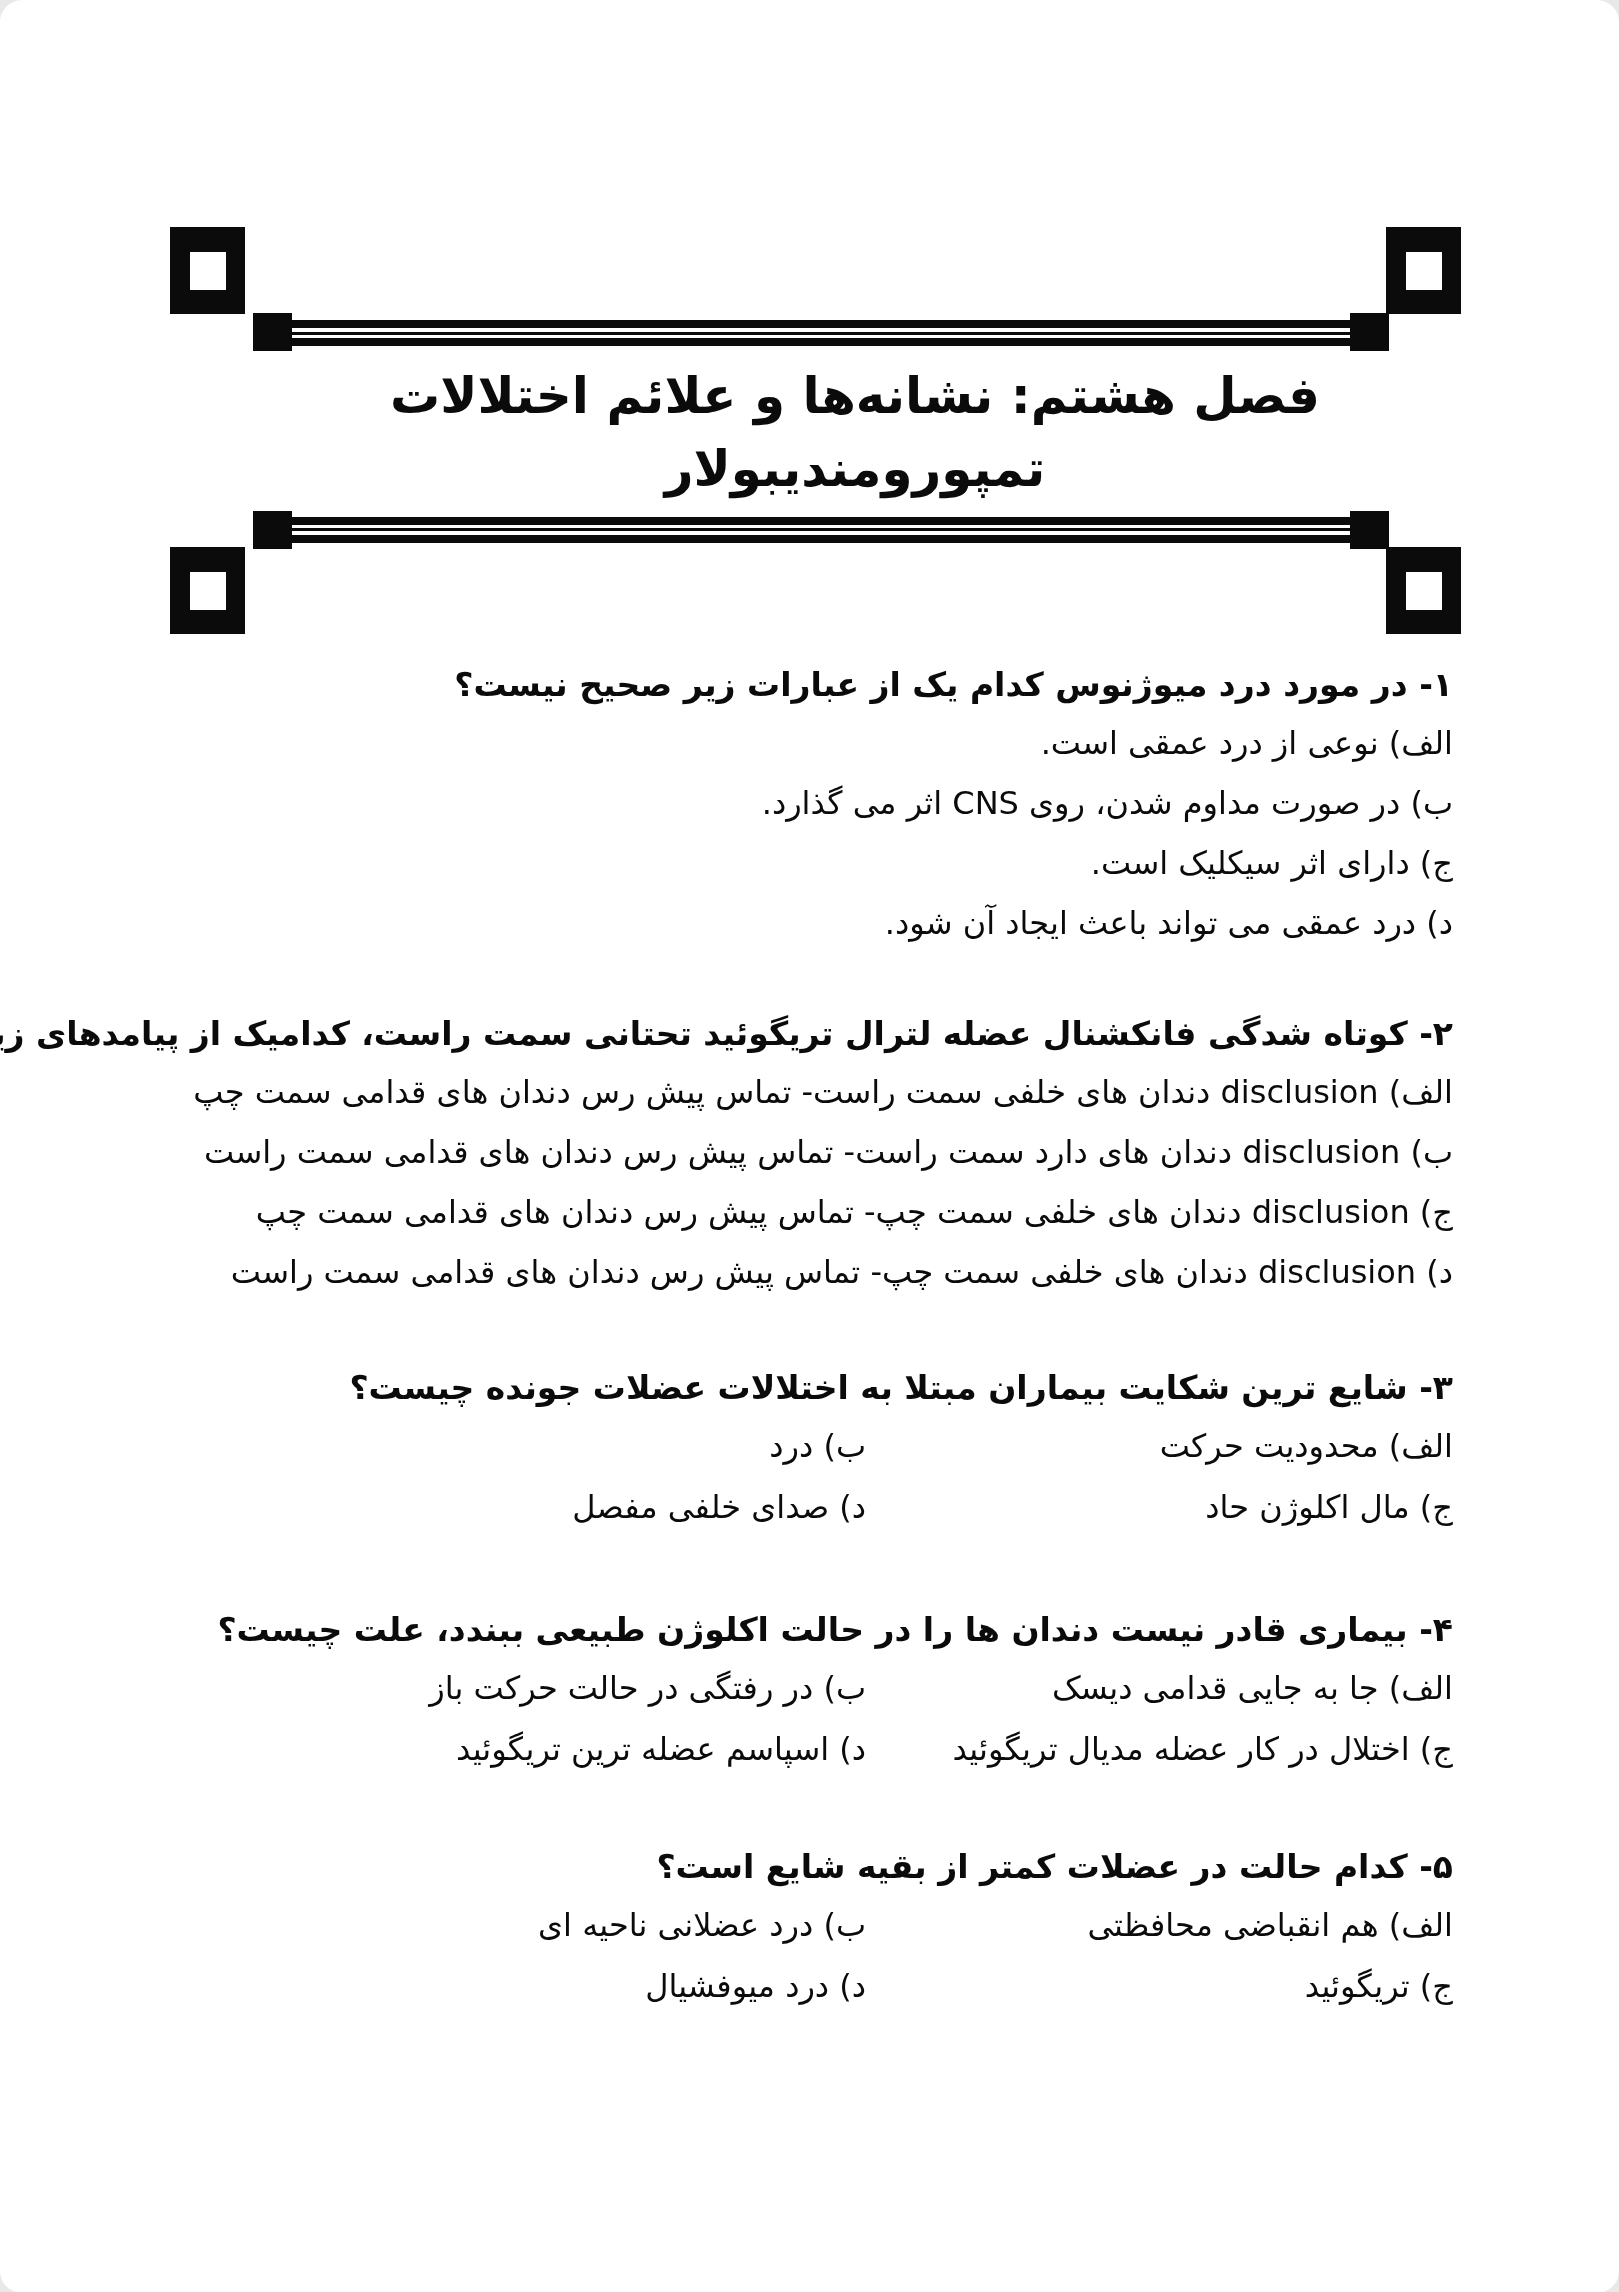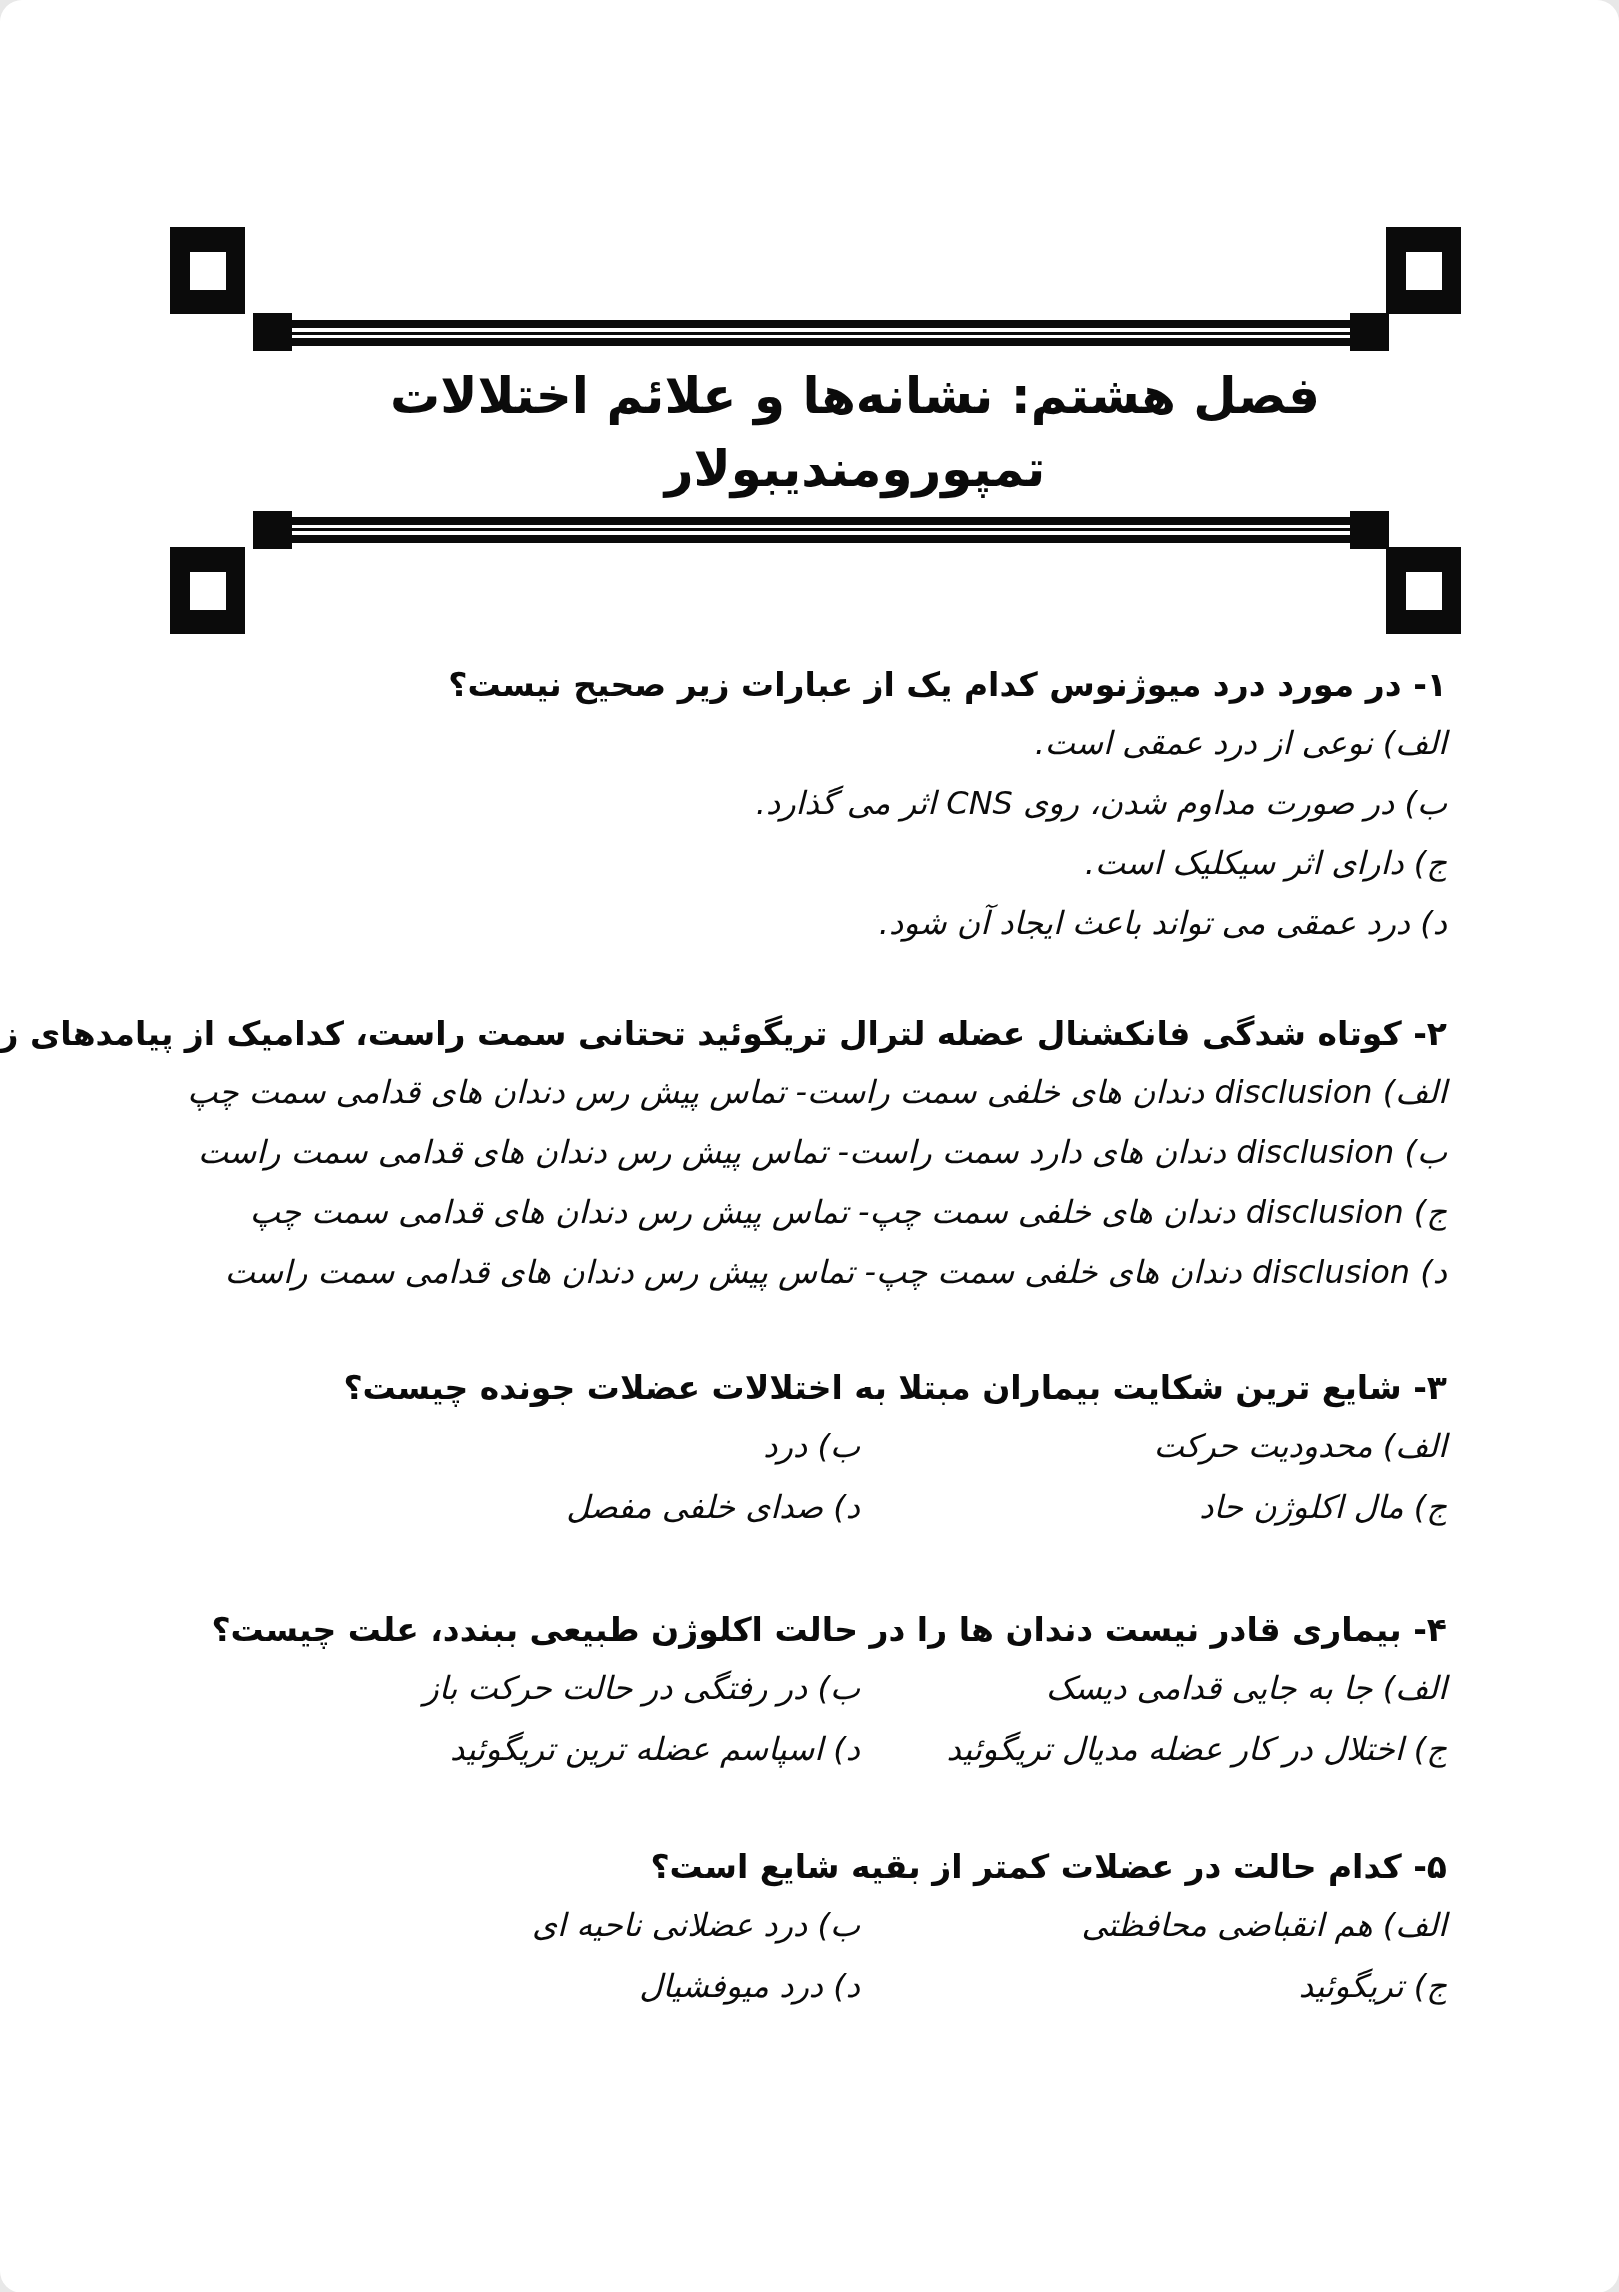--- a/index.html
+++ b/index.html
@@ -26,25 +26,25 @@
   
   .chapter-title{
     position:absolute;top:360px;left:322px;width:1066px;
     text-align:center;font-weight:bold;
     font-size:50px;line-height:73px;
     letter-spacing:0;
     color:#0b0b0b;
   }
   
   .question{
-    position:absolute;right:172px;left:90px;
+    position:absolute;right:166px;left:90px;
     text-align:right;white-space:nowrap;
   }
   .q-head{font-size:33px;font-weight:bold;line-height:43px;margin-bottom:16px;}
-  .q-opt{font-size:32px;line-height:42px;margin-bottom:18px;font-style:italic;}
+  .q-opt{font-size:32px;line-height:42px;margin-bottom:18px;}
   .q-grid{
     display:grid;grid-template-columns:587px auto;
     row-gap:19px;justify-content:start;margin-top:7.2px;
   }
   .q-grid .q-opt{margin-bottom:0;}
 </style>
 </head>
 <body>
 
 <div class="page">

